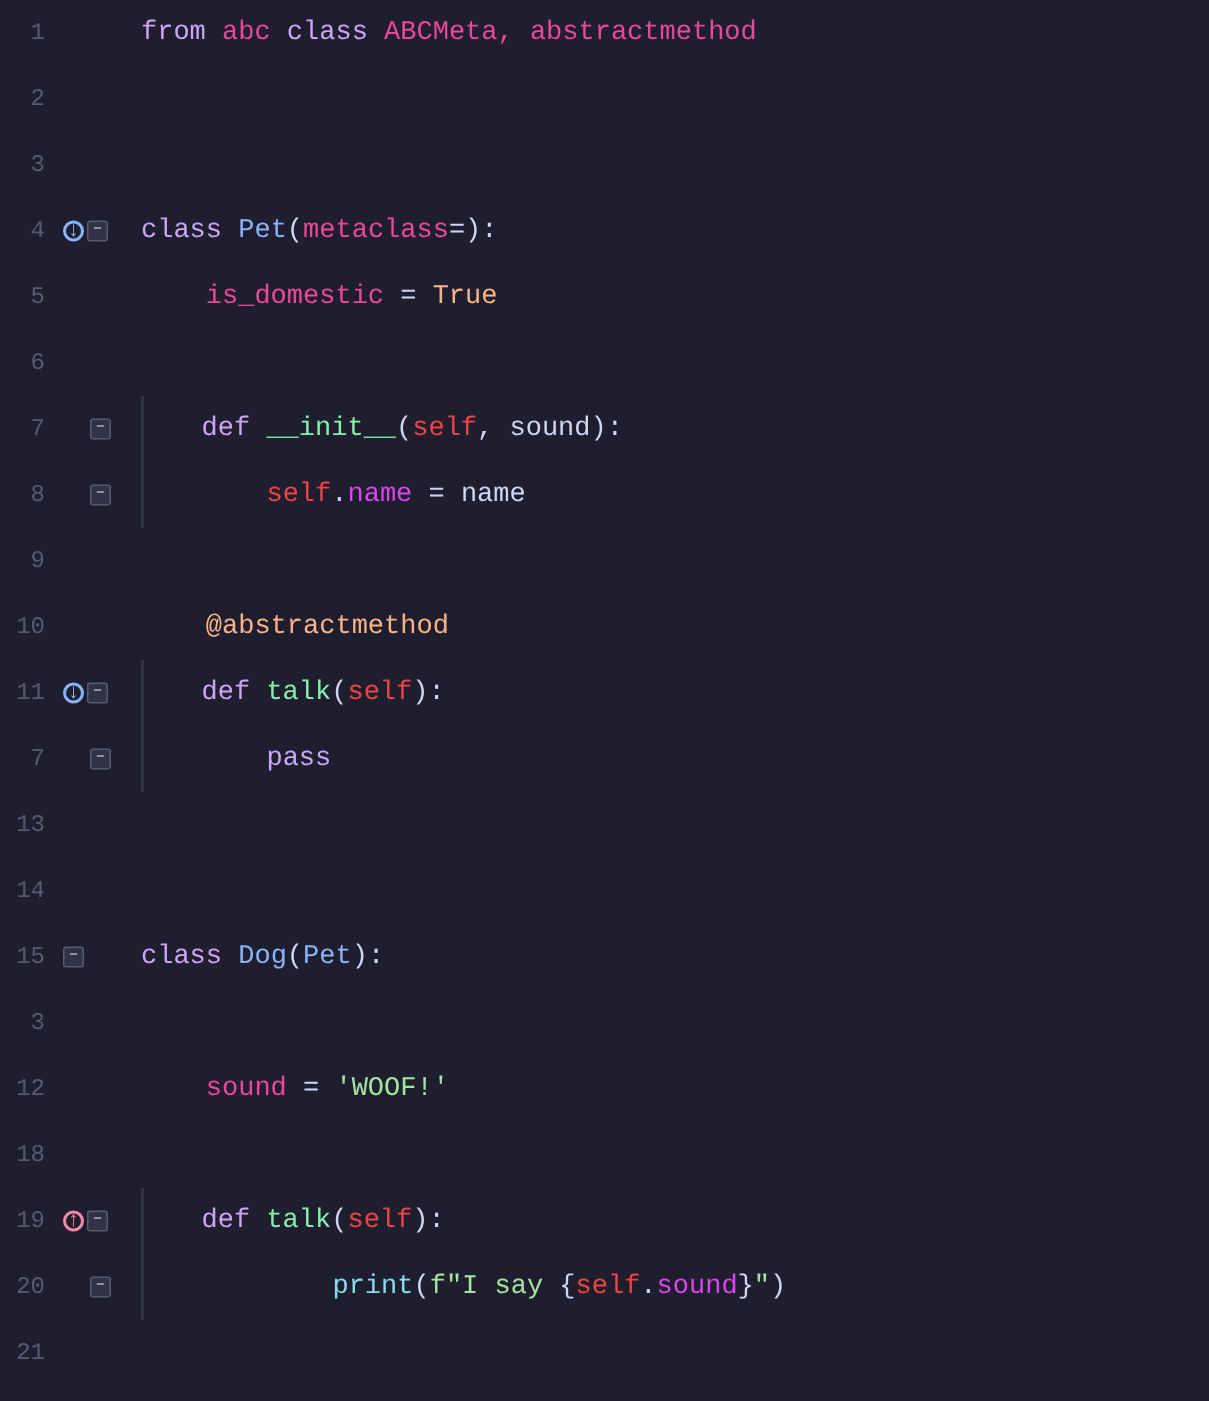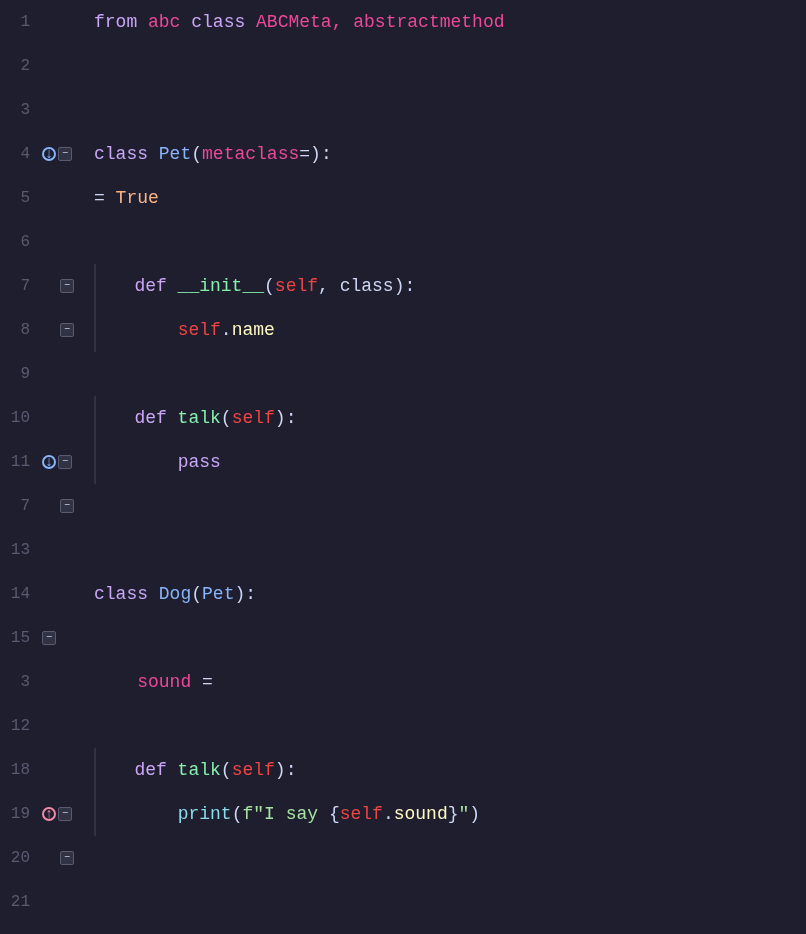--- a/index.html
+++ b/index.html
@@ -112,23 +112,23 @@
 
     
     .kw { color: #cba6f7; } 
     .kw-blue { color: #89b4fa; } 
     .kw-orange { color: #fab387; } 
     .identifier { color: #ec4899; }
     .method { color: #86efac; } 
     .param { color: #ef4444; } 
     .string { color: #a6e3a1; }
     .decorator { color: #fab387; }
-    .builtin { color: #89dceb; }
+    .builtin { color: #89dceb; margin-left: 44px; }
     .punct { color: #cdd6f4; }
-    .attr { color: #fef9c3; }
+    .attr { color: #d946ef; }
     .fstring-brace { color: #cdd6f4; }
   </style>
 </head>
 <body>
 
 <div class="code-container">
   <div class="gutter">
 
     <div class="line-row">
       <span class="line-number">1</span>
@@ -249,37 +249,40 @@
 
     <div class="code-line">&nbsp;</div>
 
     <div class="code-line">&nbsp;</div>
 
     <div class="code-line">
       <span class="kw">class</span><span class="kw-blue"> Pet</span><span class="punct">(</span><span class="identifier">metaclass</span><span class="punct">=</span><span class="punct">):</span>
     </div>
 
     <div class="code-line">
-      <span class="punct">=</span><span class="kw-orange"> True</span>
-    </div>
-
-    <div class="code-line">&nbsp;</div>
-
-    <div class="code-line">
-      <span style="display:inline-block;width:2px;height:44px;background:#313244;margin-right:6px;vertical-align:middle;"></span>
-      <span class="identifier">   </span><span class="kw">def</span><span class="method"> __init__</span><span class="punct">(</span><span class="param">self</span><span class="punct">, class):</span>
-    </div>
-
-    <div class="code-line">
-      <span style="display:inline-block;width:2px;height:44px;background:#313244;margin-right:6px;vertical-align:middle;"></span>
-      <span class="identifier">       </span><span class="param">self</span><span class="punct">.</span><span class="attr">name</span>
-    </div>
-
-    <div class="code-line">&nbsp;</div>
-
+      <span class="identifier">    is_domestic </span><span class="punct">=</span><span class="kw-orange"> True</span>
+    </div>
+
+    <div class="code-line">&nbsp;</div>
+
+    <div class="code-line">
+      <span style="display:inline-block;width:2px;height:44px;background:#313244;margin-right:6px;vertical-align:middle;"></span>
+      <span class="identifier">   </span><span class="kw">def</span><span class="method"> __init__</span><span class="punct">(</span><span class="param">self</span><span class="punct">, sound):</span>
+    </div>
+
+    <div class="code-line">
+      <span style="display:inline-block;width:2px;height:44px;background:#313244;margin-right:6px;vertical-align:middle;"></span>
+      <span class="identifier">       </span><span class="param">self</span><span class="punct">.</span><span class="attr">name</span><span class="punct"> = name</span>
+    </div>
+
+    <div class="code-line">&nbsp;</div>
+
+    <div class="code-line">
+      <span class="decorator">    @abstractmethod</span>
+    </div>
 
     <div class="code-line">
       <span style="display:inline-block;width:2px;height:44px;background:#313244;margin-right:6px;vertical-align:middle;"></span>
       <span class="identifier">   </span><span class="kw">def</span><span class="method"> talk</span><span class="punct">(</span><span class="param">self</span><span class="punct">):</span>
     </div>
 
     <div class="code-line">
       <span style="display:inline-block;width:2px;height:44px;background:#313244;margin-right:6px;vertical-align:middle;"></span>
       <span class="identifier">       </span><span class="kw">pass</span>
     </div>
@@ -288,21 +291,21 @@
 
     <div class="code-line">&nbsp;</div>
 
     <div class="code-line">
       <span class="kw">class</span><span class="kw-blue"> Dog</span><span class="punct">(</span><span class="kw-blue">Pet</span><span class="punct">):</span>
     </div>
 
     <div class="code-line">&nbsp;</div>
 
     <div class="code-line">
-      <span class="identifier">    sound </span><span class="punct">=</span>
+      <span class="identifier">    sound </span><span class="punct">=</span><span class="string"> 'WOOF!'</span>
     </div>
 
     <div class="code-line">&nbsp;</div>
 
     <div class="code-line">
       <span style="display:inline-block;width:2px;height:44px;background:#313244;margin-right:6px;vertical-align:middle;"></span>
       <span class="identifier">   </span><span class="kw">def</span><span class="method"> talk</span><span class="punct">(</span><span class="param">self</span><span class="punct">):</span>
     </div>
 
     <div class="code-line">

